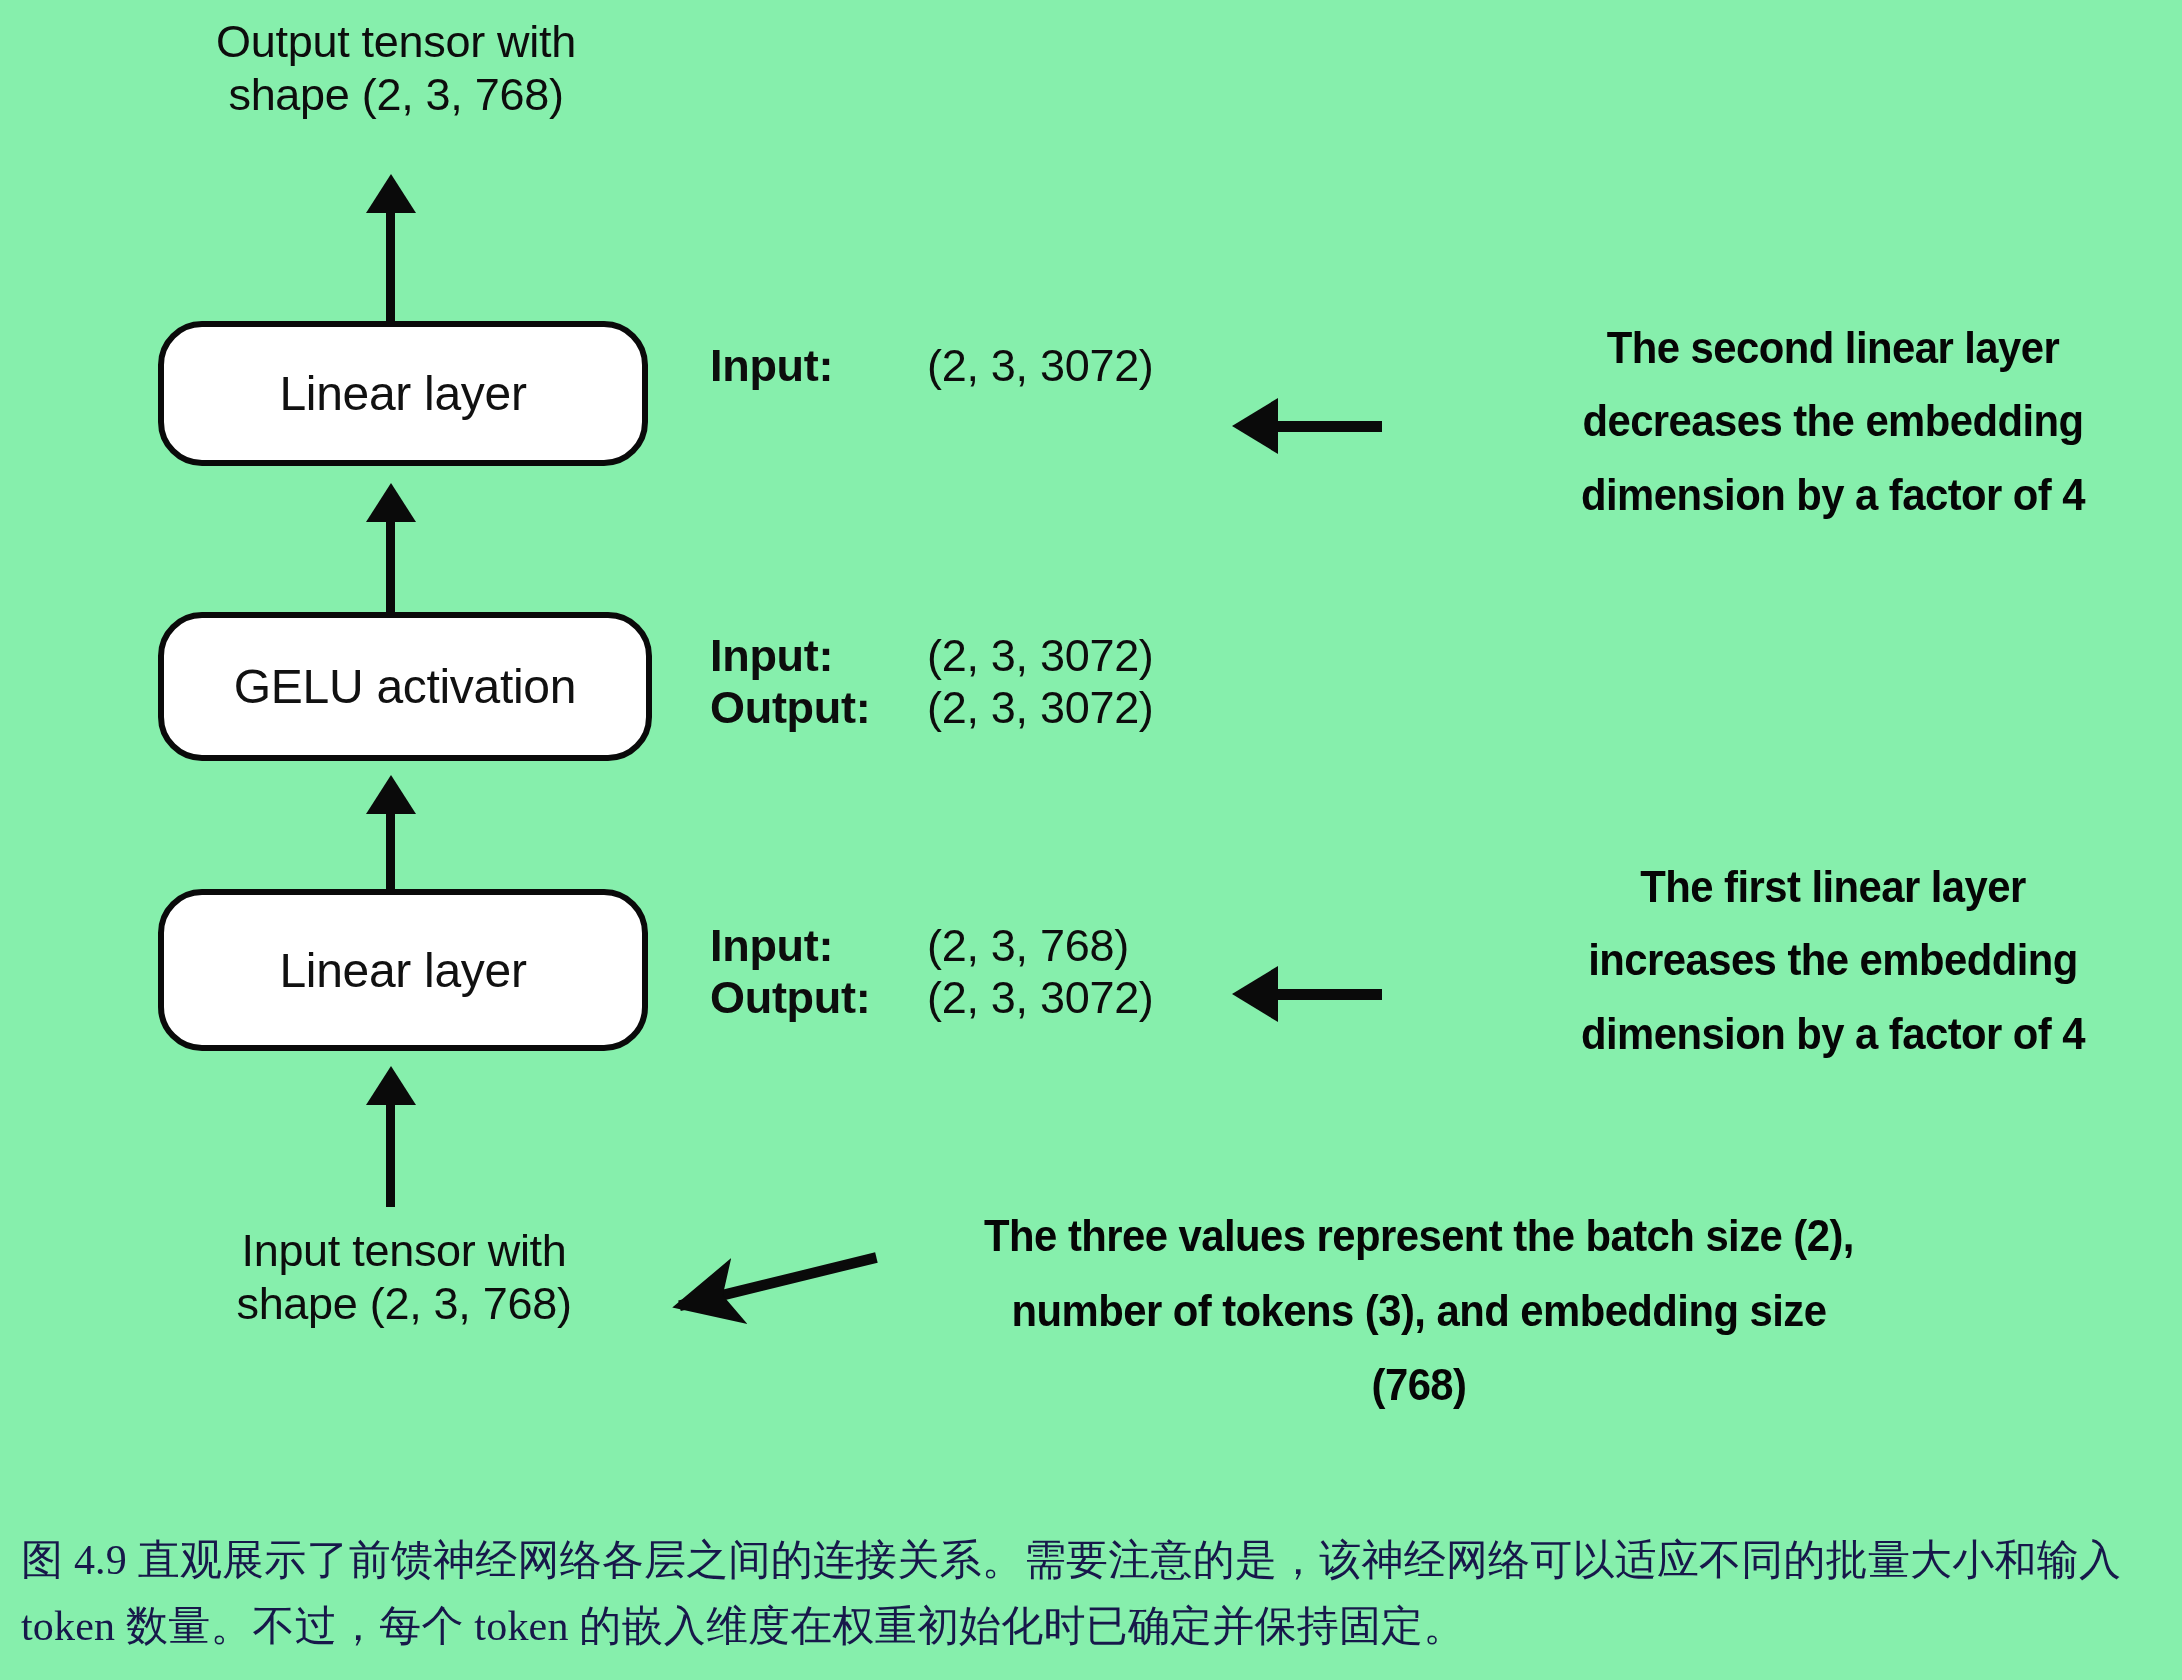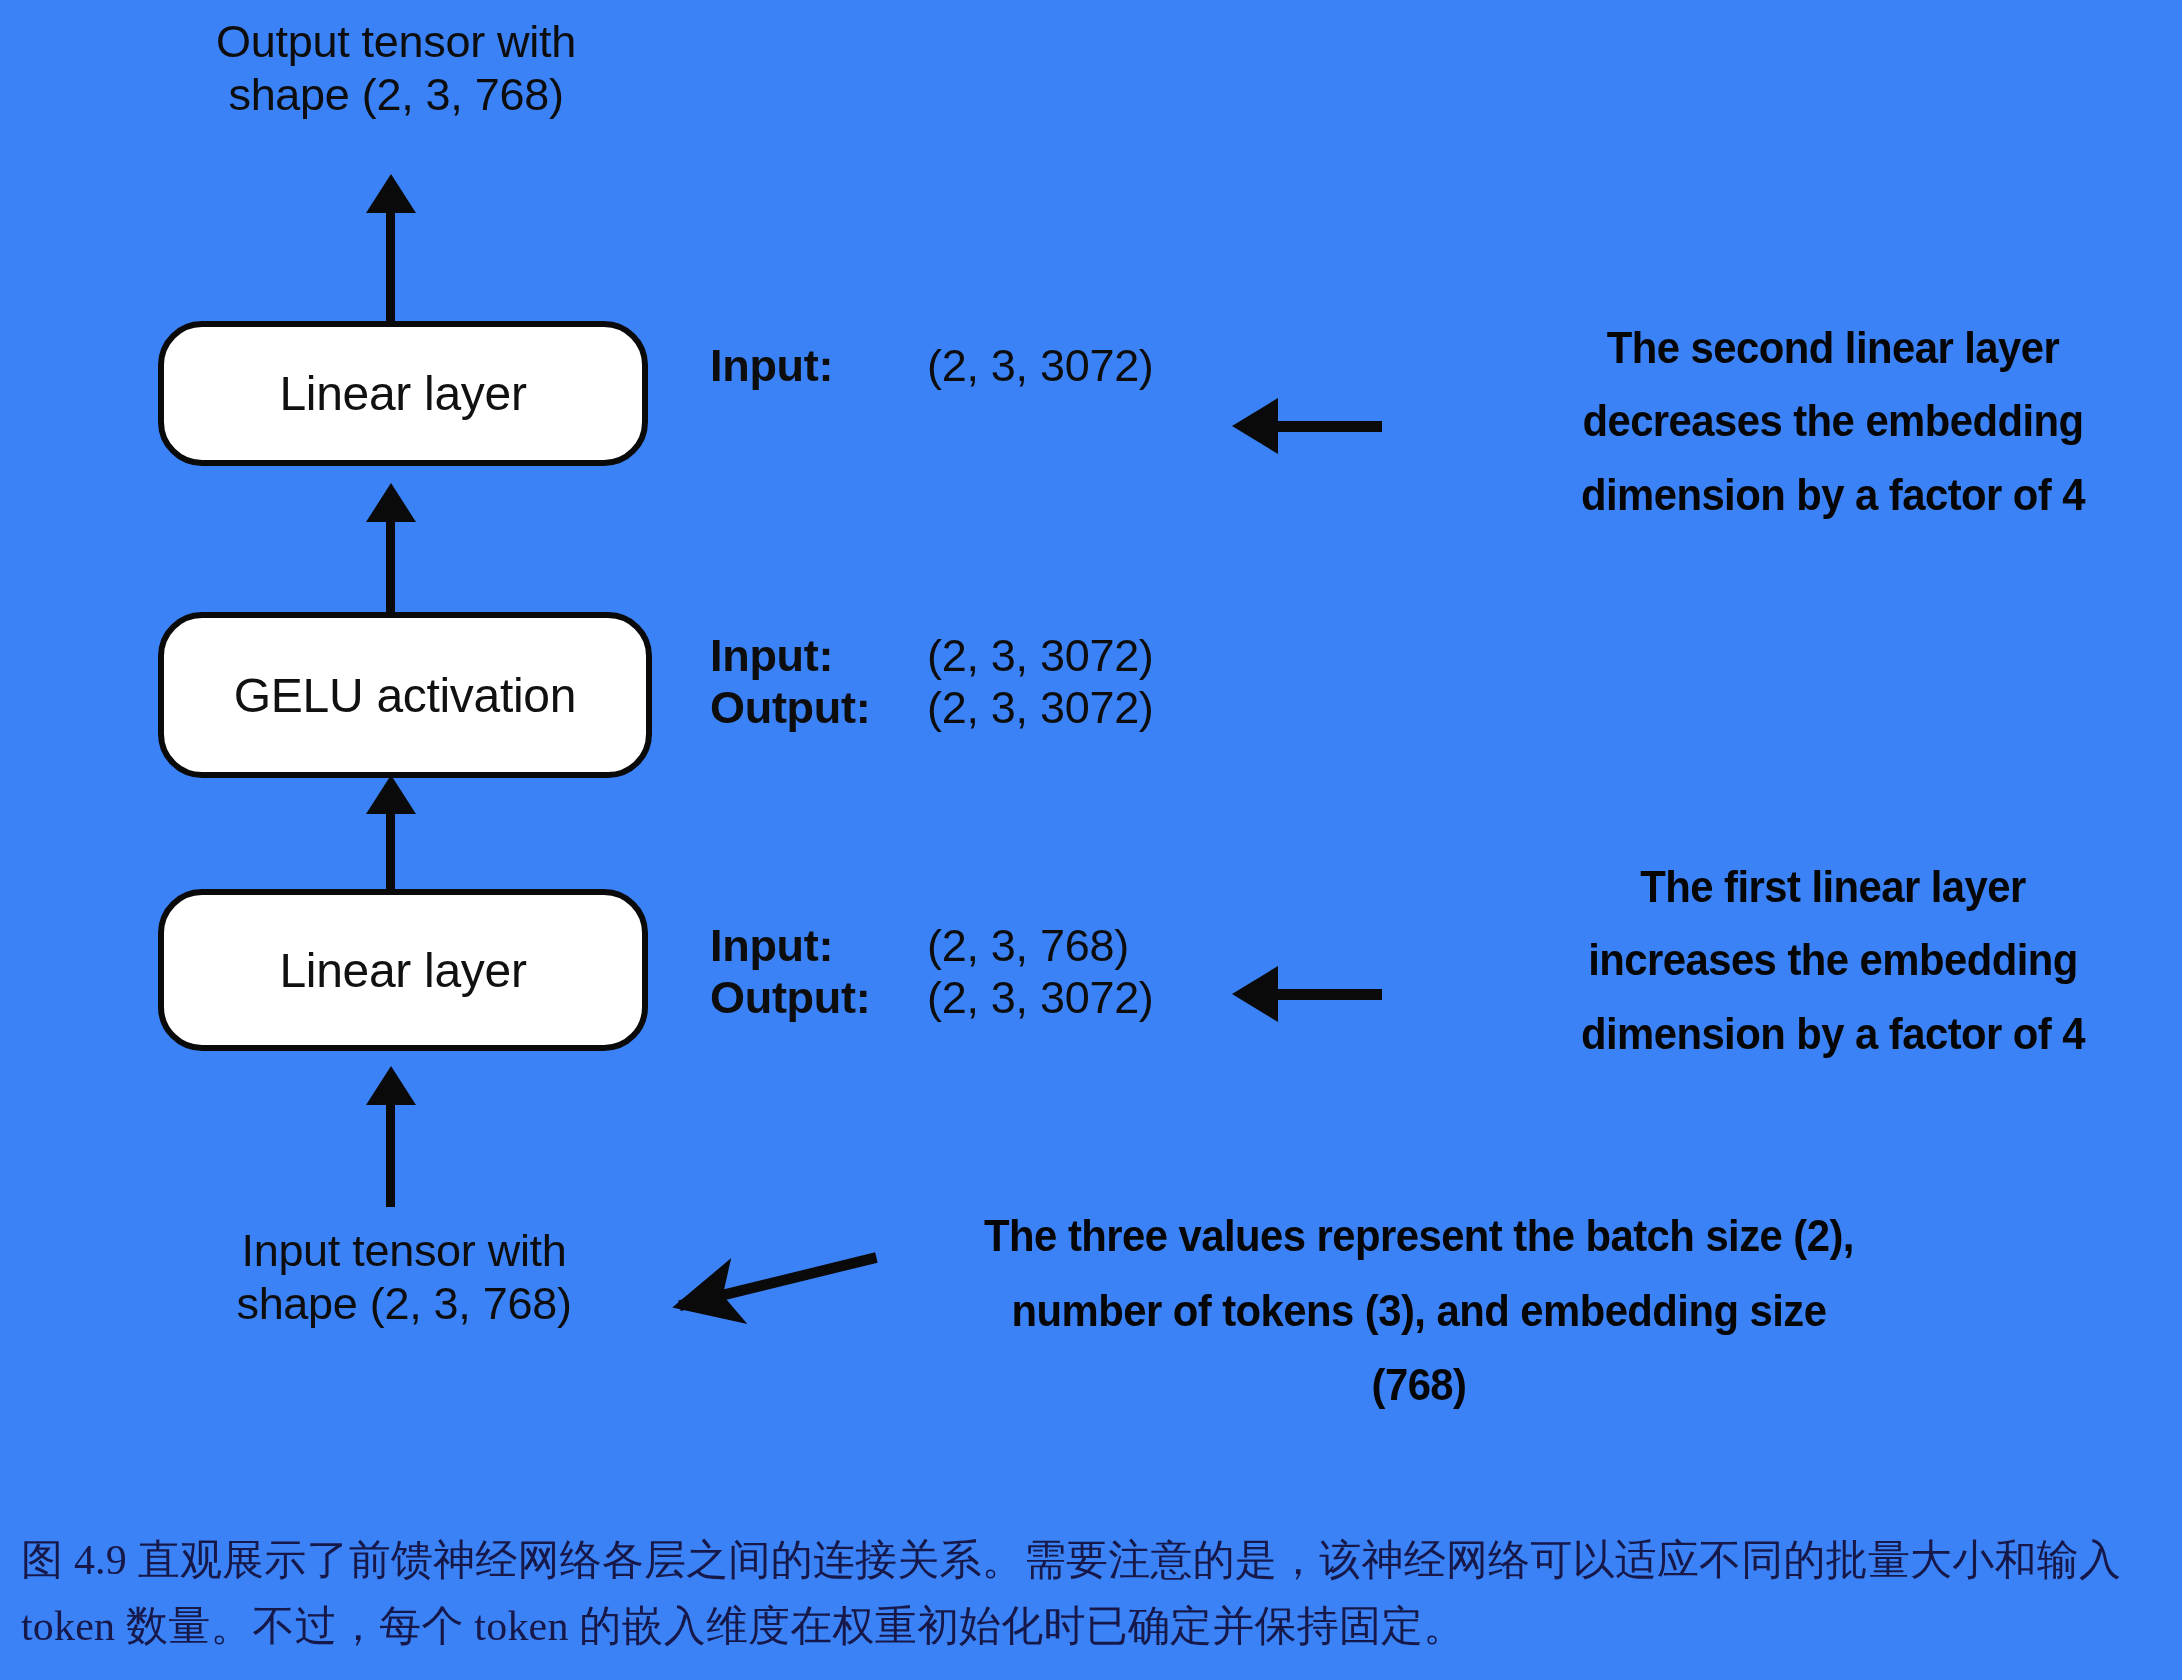--- a/index.html
+++ b/index.html
@@ -4,21 +4,21 @@
 <style>
   html, body {
     margin: 0;
     padding: 0;
     background: #ffffff;
   }
   #page {
     position: relative;
     width: 2182px;
     height: 1680px;
-    background: #3b82f6;
+    background: #86efac;
     font-family: "Liberation Sans", sans-serif;
     overflow: hidden;
   }
 
   
   .abs { position: absolute; }
 
   
   .tensor-label {
     font-family: "Liberation Sans", sans-serif;
@@ -138,21 +138,21 @@
   <div class="arrow-left-head" style="left:1232px; top:398px;"></div>
   <div class="arrow-left-stem" style="left:1276px; top:421px; width:106px;"></div>
 
   <div class="abs annotation" style="left:1495px; top:311px; width:676px; white-space:pre-line;">The second linear layer
 decreases the embedding
 dimension by a factor of 4</div>
 
   <div class="arrow-up-head" style="left:366px; top:483px;"></div>
   <div class="arrow-up-stem" style="left:386px; top:519px; height:95px;"></div>
 
-  <div class="abs node-box" style="left:150px; top:612px; width:494px; height:166px;">
+  <div class="abs node-box" style="left:150px; top:612px; width:494px; height:149px;">
     <span class="node-label">GELU activation</span>
   </div>
 
   <div class="abs io-block" style="left:710px; top:630px;">
     <span class="io-row">
       <span class="io-key">Input:</span><span class="io-val">(2, 3, 3072)</span>
     </span>
     <span class="io-row">
       <span class="io-key">Output:</span><span class="io-val">(2, 3, 3072)</span>
     </span>

